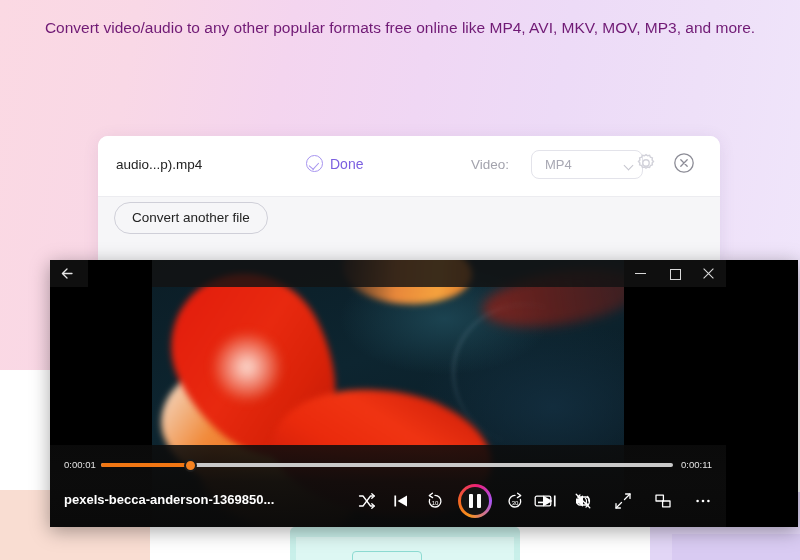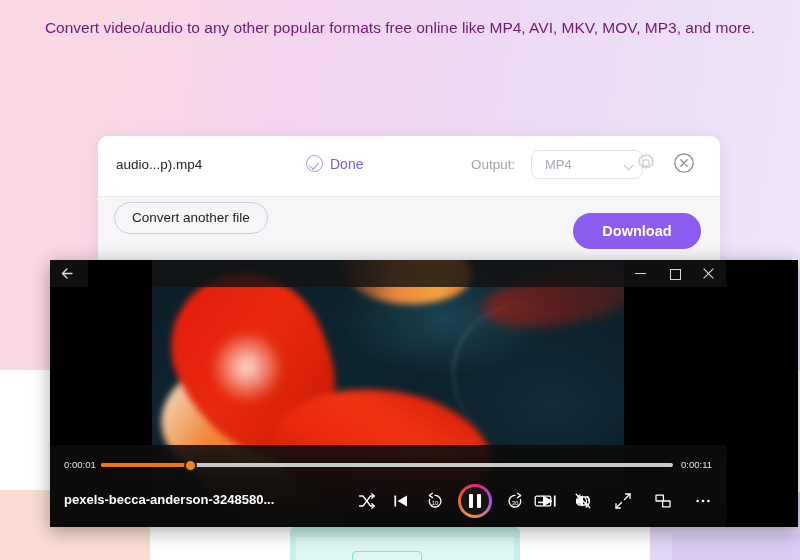--- a/index.html
+++ b/index.html
@@ -287,21 +287,21 @@
 
   <div class="panel">
     <div class="panel-row1">
       <div class="file-name">audio...p).mp4</div>
 
       <div class="status">
         <span class="check-circle"></span>
         <span class="status-label">Done</span>
       </div>
 
-      <div class="output-label">Output:</div>
+      <div class="output-label">Video:</div>
 
       <div class="output-select">
         <span class="val">MP4</span>
         <span class="chev"></span>
       </div>
 
       <div class="gear-btn">
         <svg width="26" height="26" viewBox="0 0 26 26">
           <g fill="none" stroke="#d2d2da" stroke-width="1.4">
             <circle cx="13" cy="13" r="3.2"></circle>
@@ -313,21 +313,20 @@
       <div class="close-btn">
         <svg width="26" height="26" viewBox="0 0 26 26">
           <circle cx="13" cy="13" r="9.2" fill="none" stroke="#8c8c96" stroke-width="1.3"></circle>
           <path d="M9.8 9.8 L16.2 16.2 M16.2 9.8 L9.8 16.2" stroke="#8c8c96" stroke-width="1.3" stroke-linecap="round"></path>
         </svg>
       </div>
     </div>
 
     <div class="panel-row2">
       <button class="btn-convert">Convert another file</button>
-      <button class="btn-download">Download</button>
     </div>
   </div>
 
   <div class="player">
 
     <div class="video-area">
       <div class="video-frame">
         <div class="koi koi4"></div>
         <div class="water-wisp"></div>
         <div class="koi koi3"></div>
@@ -362,21 +361,21 @@
       <div class="timeline">
         <span class="t-start">0:00:01</span>
         <span class="t-end">0:00:11</span>
         <div class="track">
           <div class="track-fill" style="width: 15.7%; background: rgb(240, 118, 19);"></div>
           <div class="thumb" style="left: 15.7%;"></div>
         </div>
       </div>
 
       <div class="ctrl-row">
-        <div class="media-title">pexels-becca-anderson-3248580...</div>
+        <div class="media-title">pexels-becca-anderson-1369850...</div>
 
         <div class="ctrl-group-center">
           <div class="icbtn">
             <svg class="ic" viewBox="0 0 20 20">
               <g fill="none" stroke="#ffffff" stroke-width="1.3" stroke-linecap="round" stroke-linejoin="round">
                 <path d="M2.5 5 H6 L13.5 15 H17"></path>
                 <path d="M2.5 15 H6 L13.5 5 H17"></path>
                 <path d="M14.8 2.8 L17.3 5 L14.8 7.2"></path>
                 <path d="M14.8 12.8 L17.3 15 L14.8 17.2"></path>
               </g>

